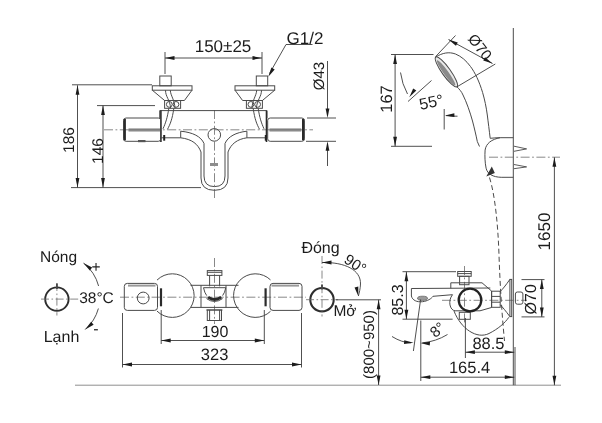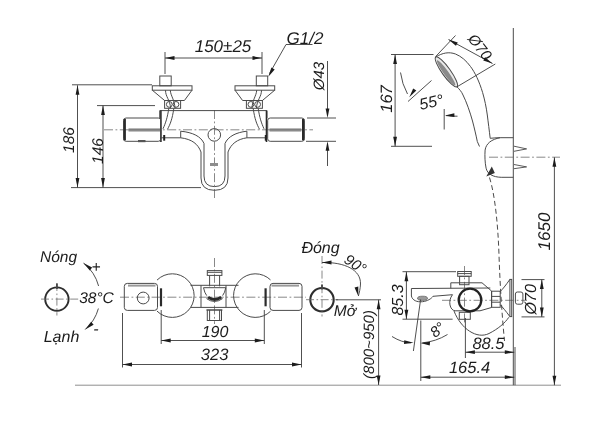--- a/index.html
+++ b/index.html
@@ -1,16 +1,16 @@
 <!DOCTYPE html>
 <html><head>
 <meta charset="utf-8">
 <style>
   html,body{margin:0;padding:0;background:#fff;-webkit-font-smoothing:antialiased;}
-  #cv{width:602px;height:423px;position:relative;transform:translateZ(0);font-style:italic;}
+  #cv{width:602px;height:423px;position:relative;transform:translateZ(0);}
   text{font-family:"Liberation Sans",sans-serif;fill:#1c1c1c;}
 </style>
 </head>
 <body>
 <div id="cv">
 <svg width="602" height="423" viewBox="0 0 602 423" xmlns="http://www.w3.org/2000/svg" text-rendering="geometricPrecision" shape-rendering="geometricPrecision">
 <defs>
   <path id="ar" d="M0 0 L-9.5 -1.9 L-9.5 1.9 Z" fill="#1c1c1c"></path>
 </defs>
 <rect width="602" height="423" fill="#ffffff"></rect>

